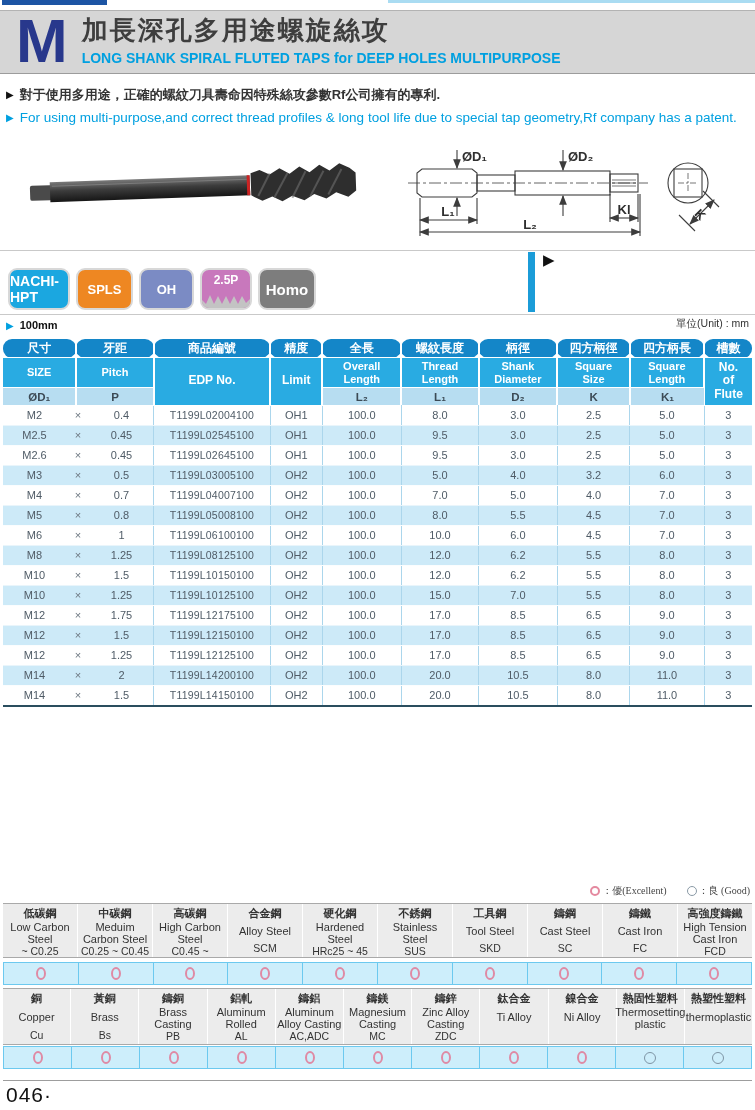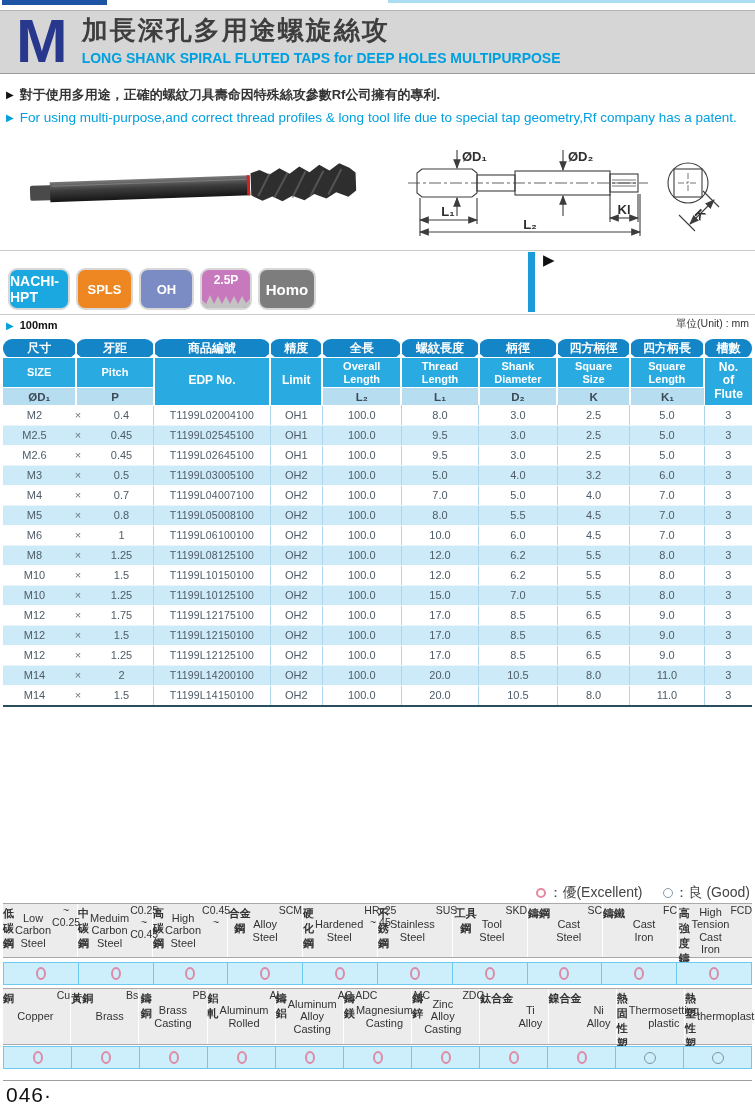--- a/index.html
+++ b/index.html
@@ -73,32 +73,32 @@
     border-right:1px solid #abd6ec;border-bottom:1px solid #e9f5fb;}
   .spec tbody td:last-child{border-right:none;}
   .spec tbody tr.alt td{background:#cdeaf8;border-bottom:1px solid #fbfdfe;}
   .spec tbody td.c-edp{font-size:10.5px;letter-spacing:.2px;}
   .szwrap{display:flex;align-items:center;width:100%;}
   .szwrap .sz{width:42%;text-align:center;}
   .szwrap .mul{width:16%;text-align:center;color:#6b7680;}
   .szwrap .pt{width:42%;text-align:center;}
 
   
-  .legend{top:884px;right:5px;display:flex;gap:20px;align-items:center;font-size:14px;color:#444;}
+  .legend{top:884px;right:5px;display:flex;gap:20px;align-items:center;font-size:10px;color:#444;font-family:Liberation Serif, serif;}
   .legend .item{display:flex;align-items:center;gap:2px;}
   .circ{display:inline-block;border-radius:50%;box-sizing:border-box;}
   .circ.pink{width:10px;height:10px;border:2px solid #e4899f;}
   .circ.gray{width:10px;height:10px;border:1.5px solid #8a9aa6;}
 
   
   .mat{left:3px;width:749px;background:#ececec;border-top:1px solid #a9a9a9;
     border-bottom:1px solid #a9a9a9;display:flex;box-sizing:border-box;}
   .mat1{top:903px;height:55px;}
   .mat2{top:988px;height:57px;}
-  .mcol{flex:1;border-right:1px solid #fff;display:flex;flex-direction:row;text-align:center;min-width:0;}
+  .mcol{flex:1;border-right:1px solid #fff;display:flex;flex-direction:column;text-align:center;min-width:0;}
   .mcol:last-child{border-right:none;}
   .mzh{font-size:11px;font-weight:bold;color:#333;padding-top:2px;height:15px;}
   .men{flex:1;font-size:11px;color:#333;line-height:1.1;display:flex;
     align-items:center;justify-content:center;padding:0 1px;}
   .mcode{font-size:10.5px;color:#333;height:15px;}
 
   .rating-row{left:3px;width:749px;height:23px;background:#cdeefb;
     border:1px solid #6cc9ef;display:flex;box-sizing:border-box;}
   .rr1{top:962px;}
   .rr2{top:1046px;}

